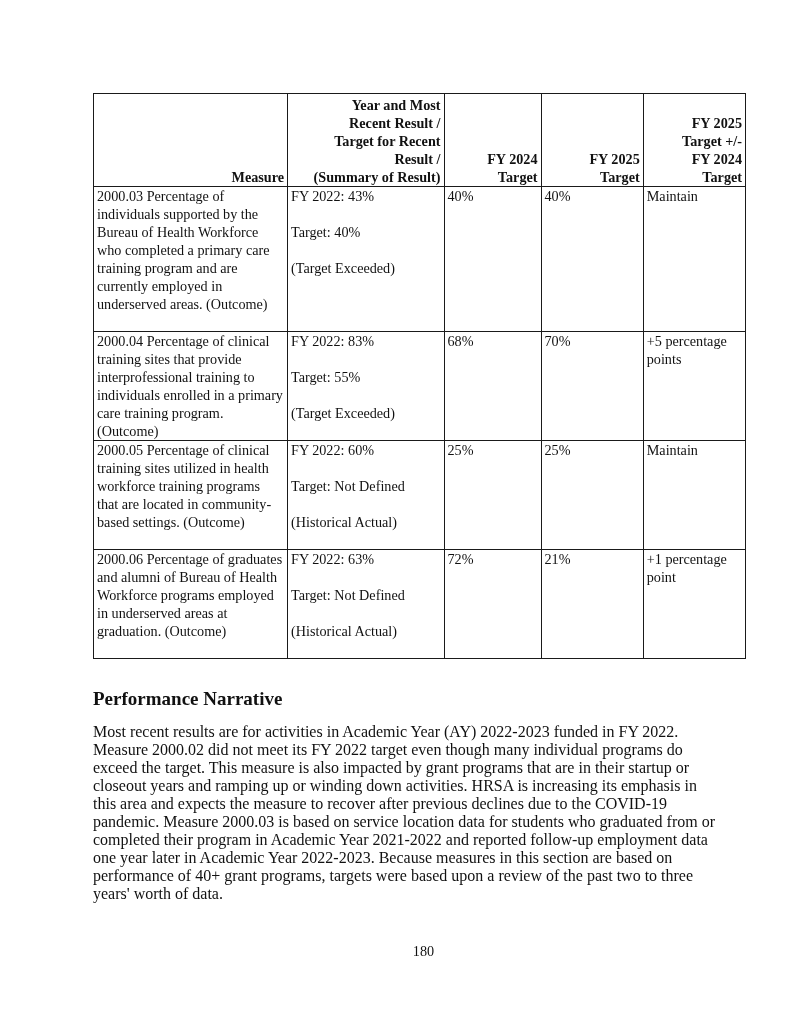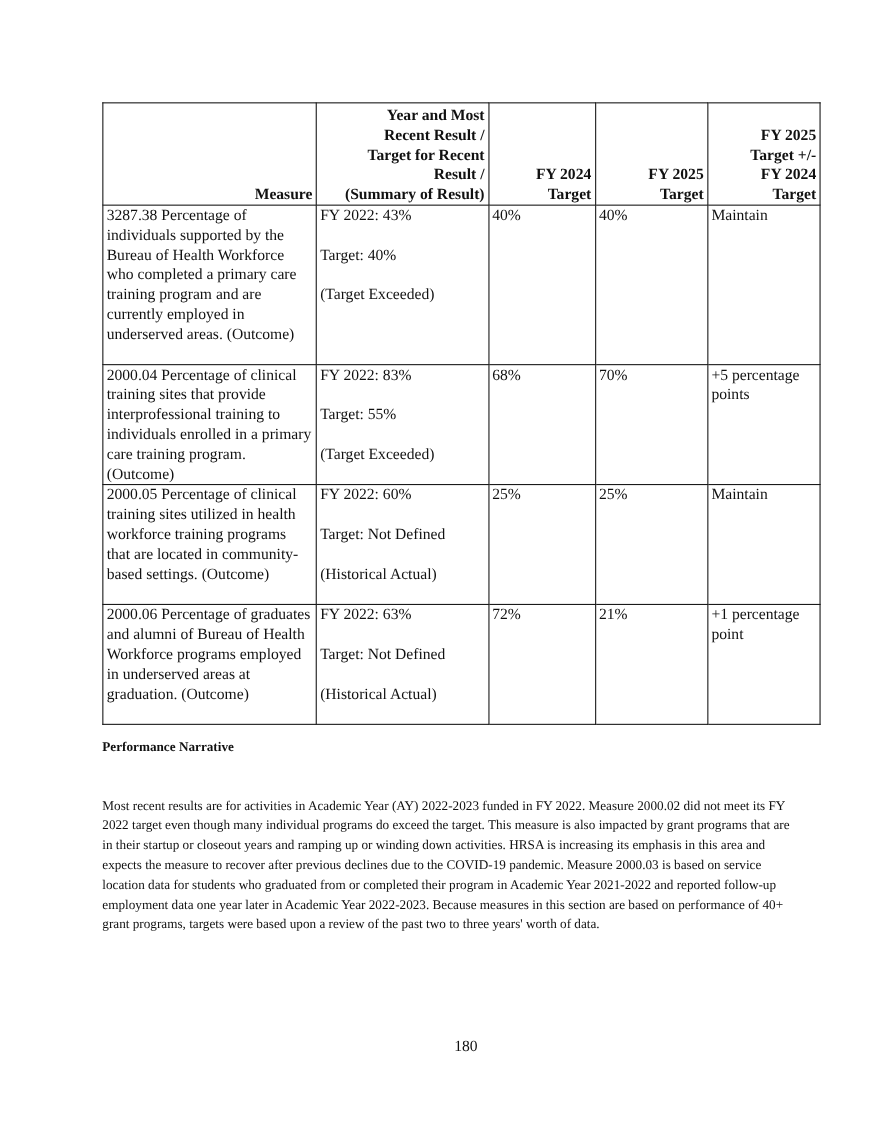--- a/index.html
+++ b/index.html
@@ -39,26 +39,26 @@
 
   .result-line { display: block; }
   .result-gap { display: block; height: 18px; }
 
   .row1 td { height: 144px; }
   .row2 td { height: 108px; margin-left: 13px; }
   .row3 td { height: 108px; }
   .row4 td { height: 108px; }
 
   .section-heading {
-    position: absolute; left: 93px; top: 672px;
-    font-size: 12px; font-weight: bold; margin: 0;
+    position: absolute; left: 93px; top: 688px;
+    font-size: 19px; font-weight: bold; margin: 0;
   }
   .narrative {
     position: absolute; left: 93px; top: 723px; width: 625px;
-    font-size: 12px; line-height: 18px; margin: 0;
+    font-size: 16px; line-height: 18px; margin: 0;
   }
   .page-number {
     position: absolute; left: 0; width: 791px; top: 943px;
     text-align: center; font-size: 14.2px; margin-left: 28px;
   }
 </style>
 </head>
 <body>
 
 <div class="page">
@@ -92,21 +92,21 @@
         <th>
           <span class="result-line">FY 2025</span>
           <span class="result-line">Target +/-</span>
           <span class="result-line">FY 2024</span>
           <span class="result-line">Target</span>
         </th>
       </tr>
     </thead>
     <tbody>
       <tr class="row1">
-        <td>3287.38 Percentage of individuals supported by the Bureau of Health Workforce who completed a primary care training program and are currently employed in underserved areas. (Outcome)</td>
+        <td>2000.03 Percentage of individuals supported by the Bureau of Health Workforce who completed a primary care training program and are currently employed in underserved areas. (Outcome)</td>
         <td>
           <span class="result-line">FY 2022: 43%</span>
           <span class="result-gap"></span>
           <span class="result-line">Target: 40%</span>
           <span class="result-gap"></span>
           <span class="result-line">(Target Exceeded)</span>
         </td>
         <td>40%</td>
         <td>40%</td>
         <td>Maintain</td>

